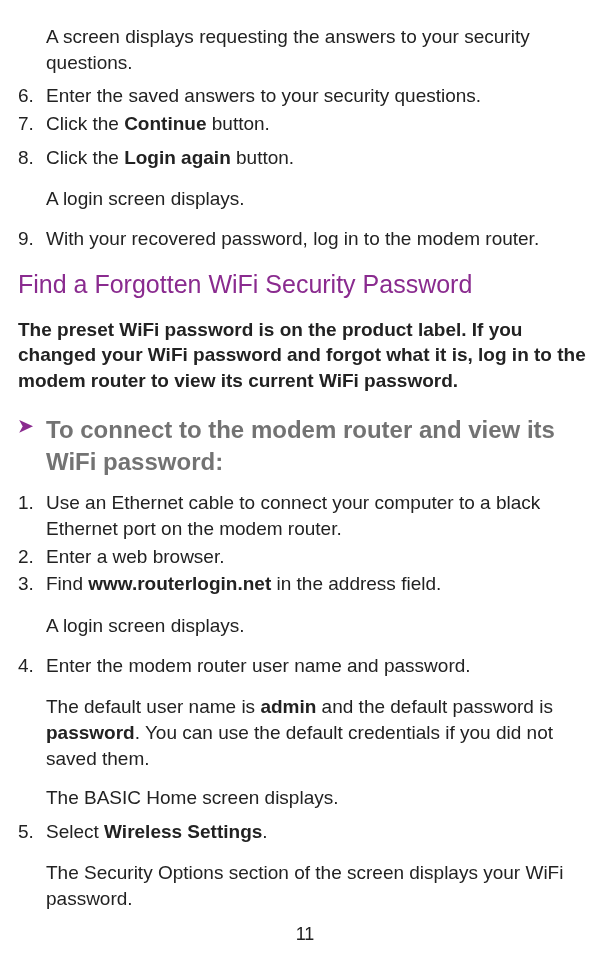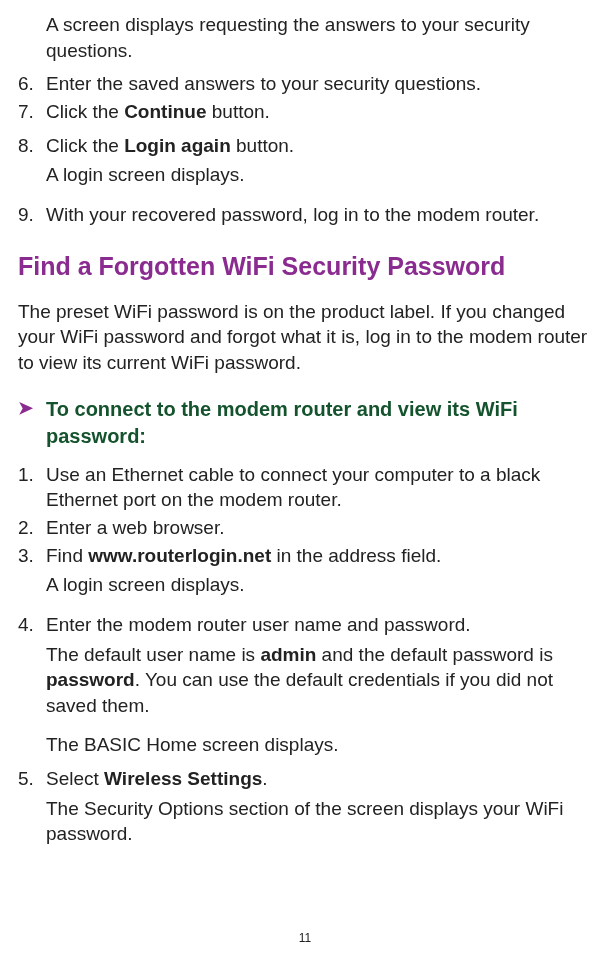--- a/index.html
+++ b/index.html
@@ -20,63 +20,64 @@
     }
     .ol-num {
       min-width: 28px;
       text-align: left;
       padding-right: 2px;
     }
     .ol-item.tight { margin-top: 2px; }
     .ol-body { flex: 1; }
     .indent-para {
       margin-left: 28px;
-      margin-top: 4px;
+      margin-top: 16px;
     }
     .gap-above { margin-top: 14px; }
     .small-gap { margin-top: 8px; }
     h2.section-heading {
       color: #8a2b8f;
-      font-weight: 700;
+      font-weight: 400;
       font-size: 25px;
-      margin-top: 24px;
+      margin-top: 18px;
       margin-bottom: 16px;
       line-height: 1.25;
     }
     .body-para {
       margin-top: 8px;
       margin-bottom: 0;
+      font-weight: bold;
     }
     .task-heading-row {
       display: flex;
       align-items: flex-start;
       margin-top: 20px;
       margin-bottom: 12px;
     }
     .arrow {
       color: #8a2b8f;
       font-weight: 700;
       font-size: 18px;
       min-width: 28px;
       line-height: 1.4;
     }
     .task-heading {
-      color: #14532d;
+      color: #737373;
       font-weight: 700;
-      font-size: 20px;
+      font-size: 24px;
       line-height: 1.35;
     }
     .bold { font-weight: 700; }
     .page-number {
       position: absolute;
       bottom: 18px;
       left: 0;
       width: 100%;
       text-align: center;
-      font-size: 12px;
+      font-size: 18px;
     }
     .content { padding-top: 8px; }
   </style>
 </head>
 <body>
 
 <div class="content">
 
   <p class="indent-para">A screen displays requesting the answers to your security questions.</p>
 

